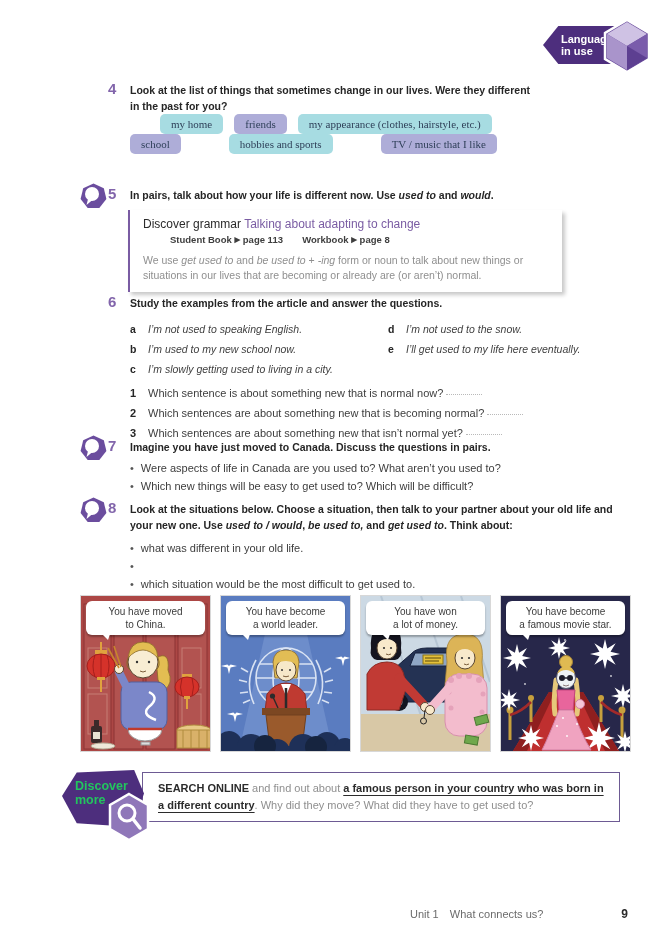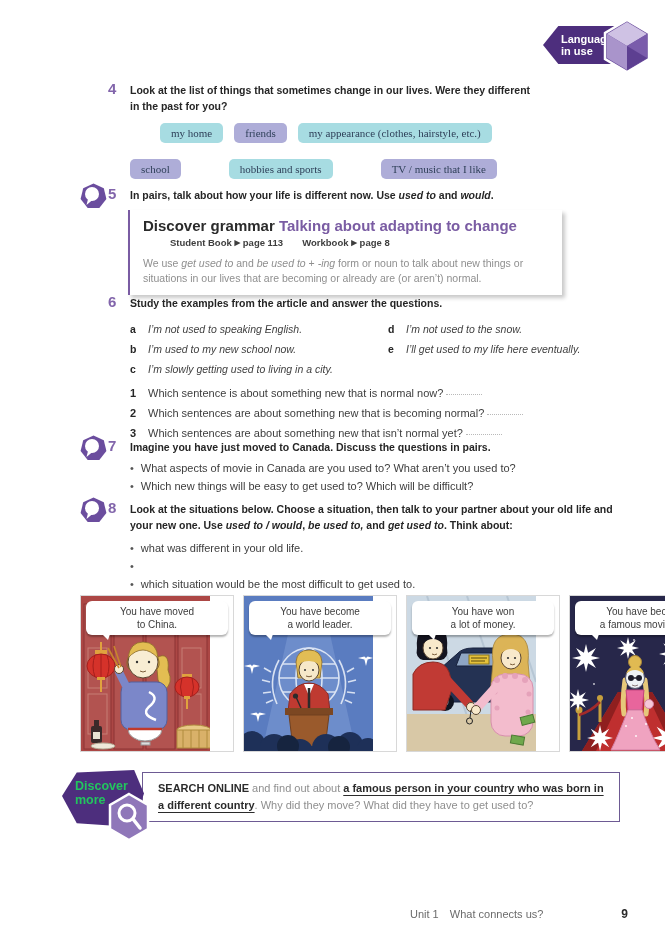--- a/index.html
+++ b/index.html
@@ -19,32 +19,32 @@
   .section { position:absolute; left:82px; width:553px; }
   .ex-num { position:absolute; left:26px; top:-3px; font-size:15px; font-weight:bold; color:#8265ab; }
   .ex-icon { position:absolute; left:-2px; top:-5px; width:27px; height:27px; }
   .ex-content { margin-left:48px; width:500px; }
   .instr { margin:0; font-size:10.5px; font-weight:bold; color:#262626; line-height:15.5px; }
   .instr i { font-style:italic; }
   .body-row { display:flex; gap:7px; font-size:11px; color:#3d3d3d; line-height:18px; }
   .bullet-glyph { color:#555; }
 
   
-  .tag-row { display:flex; gap:11px; margin-top:9px; }
+  .tag-row { display:flex; gap:11px; }
   .tag-row.indent { margin-left:30px; }
   .tag { font-family:"Liberation Serif", serif; font-size:11px; color:#2e3f58;
          padding:4px 11px 4px 11px; border-radius:5px; white-space:nowrap; }
   .tag.teal { background:#a7dce2; }
   .tag.lavender { background:#aeadd8;font-family:Liberation Serif, serif; }
 
   
   .grammar-box { position:absolute; left:128px; top:210px; width:434px; box-sizing:border-box;
                  background:#fff; border-left:2px solid #7a5ca3; padding:7px 12px 9px 13px;
                  box-shadow:3px 3px 4px rgba(0,0,0,0.22); }
-  .gb-title { font-size:15px; font-weight:bold; color:#2b2b2b; }
+  .gb-title { font-size:12px; font-weight:normal; color:#2b2b2b; }
   .gb-title .purple { color:#7a5ca3; }
   .gb-refs { font-size:9.5px; font-weight:bold; color:#3e3e3e; margin-top:3px;margin-left:27px; }
   .gb-refs .arrow { font-size:7.5px; position:relative; top:-1px; }
   .gb-refs .gap { display:inline-block; width:14px; }
   .gb-body { font-size:10.5px; color:#8f8f8f; margin-top:8px; line-height:15px; }
   .gb-body i { font-style:italic; }
 
   
   .examples { display:flex; margin-top:7px; }
   .ex-col-left { width:258px; }
@@ -54,21 +54,21 @@
   .example-text { font-style:italic; color:#3f3f3f; }
   .questions { margin-top:4px; }
   .question-row { display:flex; font-size:11px; line-height:20px; color:#3d3d3d; }
   .question-num { width:18px; font-weight:bold; color:#262626; }
   .blank { display:inline-block; width:36px; height:11px; border-bottom:1px dotted #b9b9b9; margin-left:3px; }
 
   .bullets { margin-top:3px; }
 
   
   .panels { position:absolute; left:80px; top:595px; display:flex; gap:9px; }
-  .panel { position:relative; width:154px; height:157px; border:1px solid #d8d8d8; box-sizing:border-box; }
+  .panel { position:relative; width:131px; height:157px; border:1px solid #d8d8d8; box-sizing:border-box; }
   .panel svg { display:block; width:129px; height:155px; }
   .caption { position:absolute; top:5px; left:5px; right:5px; background:#fff; border-radius:6px;
              padding:4px 2px; font-size:10px; line-height:13px; color:#3c3c3c; text-align:center;
              box-shadow:0 2px 2px rgba(0,0,0,0.3); }
   .caption:after { content:""; position:absolute; left:16px; bottom:-5px; width:0; height:0;
                    border-left:6px solid transparent; border-right:2px solid transparent;
                    border-top:6px solid #fff; }
 
   
   .discover { position:absolute; left:62px; top:768px; width:560px; height:80px; }
@@ -109,21 +109,21 @@
 
   <div class="section" style="top:83px;">
     <span class="ex-num">4</span>
     <div class="ex-content">
       <p class="instr"><span>Look at the list of things that sometimes change in our lives. Were they different</span><br><span>in the past for you?</span></p>
       <div class="tag-row indent">
         <span class="tag teal">my home</span>
         <span class="tag lavender">friends</span>
         <span class="tag teal">my appearance (clothes, hairstyle, etc.)</span>
       </div>
-      <div class="tag-row" style="margin-top:16px;gap:48px;">
+      <div class="tag-row" style="margin-top:0;gap:48px;">
         <span class="tag lavender">school</span>
         <span class="tag teal">hobbies and sports</span>
         <span class="tag lavender">TV / music that I like</span>
       </div>
     </div>
   </div>
 
   <div class="section" style="top:188px;">
     <svg class="ex-icon" viewBox="0 0 27 27">
       <polygon points="13.5,0.5 23.8,5.2 26.4,16 19.3,24.9 7.7,24.9 0.6,16 3.2,5.2" fill="#6b4d9e"></polygon>
@@ -208,21 +208,21 @@
       <polygon points="13.5,0.5 23.8,5.2 26.4,16 19.3,24.9 7.7,24.9 0.6,16 3.2,5.2" fill="#6b4d9e"></polygon>
       <circle cx="12" cy="11" r="7" fill="#fff"></circle>
       <path d="M8,16 L6.5,22 L13,16.5 Z" fill="#fff"></path>
     </svg>
     <span class="ex-num">7</span>
     <div class="ex-content">
       <p class="instr">Imagine you have just moved to Canada. Discuss the questions in pairs.</p>
       <div class="bullets">
         <div class="body-row">
             <span class="bullet-glyph">•</span>
-            <span>What aspects of movie in Canada are you used to? What aren’t you used to?</span>
+            <span>Were aspects of life in Canada are you used to? What aren’t you used to?</span>
           </div>
         <div class="body-row">
             <span class="bullet-glyph">•</span>
             <span>Which new things will be easy to get used to? Which will be difficult?</span>
           </div>
       </div>
     </div>
   </div>
 
   <div class="section" style="top:502px;">

